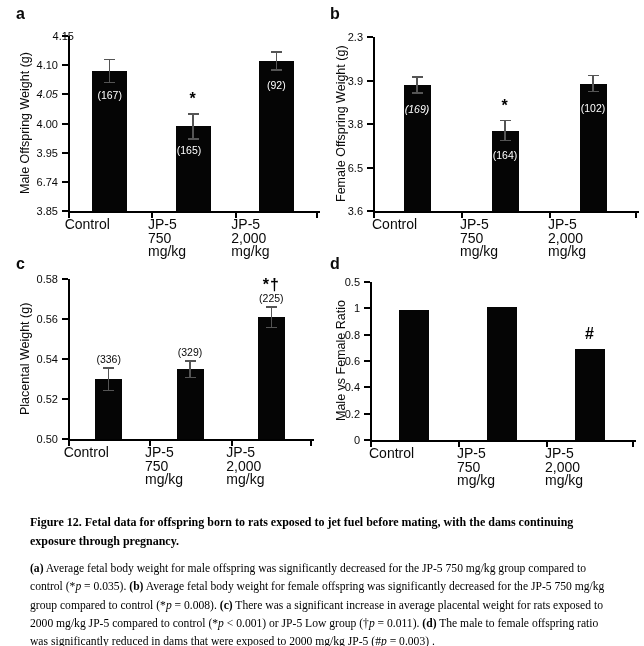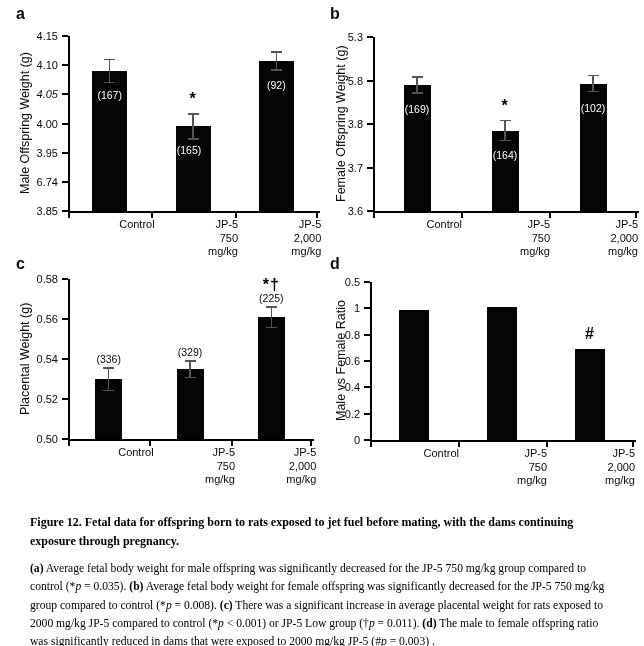--- a/index.html
+++ b/index.html
@@ -7,21 +7,21 @@
         font-family:"Liberation Sans",sans-serif;color:#111;}
   .charts{position:absolute;left:0;top:0;width:644px;height:505px;}
   .panel{position:absolute;width:322px;height:255px;}
   .panel > div{position:absolute;}
   .letter{font-weight:bold;font-size:16px;color:#0a0a0a;}
   .ylab{writing-mode:vertical-rl;transform:rotate(180deg);text-align:center;
         font-size:12.5px;line-height:16px;width:16px;color:#0a0a0a;white-space:nowrap;}
   .plot{border-left:2px solid #000;border-bottom:2px solid #000;}
   .ytickmark,.xtickmark{background:#000;}
   .yticklabel{font-size:11px;line-height:14px;height:14px;text-align:right;color:#0a0a0a;}
-  .xlabel{font-size:11px;line-height:13.5px;text-align:right;color:#0a0a0a;}
+  .xlabel{font-size:14px;line-height:13.5px;text-align:left;color:#0a0a0a;}
   .bar{background:#050505;}
   .errstem,.errcap{background:#555555;}
   .nlabel-in{color:#ffffff;font-size:10.5px;text-align:center;}
   .nlabel-out{color:#0a0a0a;font-size:10.5px;text-align:center;}
   .sig{font-size:16px;line-height:16px;font-weight:bold;text-align:center;color:#000;letter-spacing:1px;}
   .caption{position:absolute;left:30px;right:26px;top:513px;font-family:Liberation Serif, serif;color:#000;}
   .cap-title{font-weight:bold;font-size:12px;line-height:19px;margin:0 0 9px 0;}
   .cap-body{font-size:11.6px;line-height:18.3px;margin:0;}
   .cap-body .b{font-weight:bold;}
   .cap-body .i{font-style:italic;}
@@ -29,21 +29,21 @@
 </head>
 <body>
 
 <div class="page">
   <div id="charts" class="charts">
       <div class="panel" style="left: 0px; top: 0px;">
         <div class="letter" style="left: 16px; top: 5px;">a</div>
         <div class="ylab" style="left: 17px; top: 22px; height: 203px;">Male Offspring Weight (g)</div>
         <div class="plot" style="left: 68px; top: 36px; width: 250px; height: 175px;"></div>
         <div class="ytickmark" style="left: 62px; top: 35px; width: 6px; height: 2px;"></div>
-        <div class="yticklabel" style="left: 0px; top: 29px; width: 58px;">4.15</div>
+        <div class="yticklabel" style="left: 16px; top: 29px; width: 58px;">4.15</div>
         <div class="ytickmark" style="left: 62px; top: 64.1667px; width: 6px; height: 2px;"></div>
         <div class="yticklabel" style="left: 0px; top: 58.1667px; width: 58px;">4.10</div>
         <div class="ytickmark" style="left: 62px; top: 93.3333px; width: 6px; height: 2px;"></div>
         <div class="yticklabel" style="left: 0px; top: 87.3333px; width: 58px; font-style: italic;">4.05</div>
         <div class="ytickmark" style="left: 62px; top: 122.5px; width: 6px; height: 2px;"></div>
         <div class="yticklabel" style="left: 0px; top: 116.5px; width: 58px;">4.00</div>
         <div class="ytickmark" style="left: 62px; top: 151.667px; width: 6px; height: 2px;"></div>
         <div class="yticklabel" style="left: 0px; top: 145.667px; width: 58px;">3.95</div>
         <div class="ytickmark" style="left: 62px; top: 180.833px; width: 6px; height: 2px;"></div>
         <div class="yticklabel" style="left: 0px; top: 174.833px; width: 58px;">6.74</div>
@@ -81,38 +81,38 @@
           <div>JP-5</div>
           <div>2,000</div>
           <div>mg/kg</div>
         </div>
       </div>
       <div class="panel" style="left: 322px; top: 0px;">
         <div class="letter" style="left: 8px; top: 5px;">b</div>
         <div class="ylab" style="left: 11px; top: 23px; height: 202px;">Female Offspring Weight (g)</div>
         <div class="plot" style="left: 51px; top: 37px; width: 264px; height: 174px;"></div>
         <div class="ytickmark" style="left: 45px; top: 36px; width: 6px; height: 2px;"></div>
-        <div class="yticklabel" style="left: 0px; top: 30px; width: 41px;">5.3</div>
+        <div class="yticklabel" style="left: 0px; top: 30px; width: 41px;">2.3</div>
         <div class="ytickmark" style="left: 45px; top: 79.5px; width: 6px; height: 2px;"></div>
-        <div class="yticklabel" style="left: 0px; top: 73.5px; width: 41px;">5.8</div>
+        <div class="yticklabel" style="left: 0px; top: 73.5px; width: 41px;">3.9</div>
         <div class="ytickmark" style="left: 45px; top: 123px; width: 6px; height: 2px;"></div>
         <div class="yticklabel" style="left: 0px; top: 117px; width: 41px;">3.8</div>
         <div class="ytickmark" style="left: 45px; top: 166.5px; width: 6px; height: 2px;"></div>
-        <div class="yticklabel" style="left: 0px; top: 160.5px; width: 41px;">3.7</div>
+        <div class="yticklabel" style="left: 0px; top: 160.5px; width: 41px;">6.5</div>
         <div class="ytickmark" style="left: 45px; top: 210px; width: 6px; height: 2px;"></div>
         <div class="yticklabel" style="left: 0px; top: 204px; width: 41px;">3.6</div>
         <div class="xtickmark" style="left: 51px; top: 213px; width: 2px; height: 5px;"></div>
         <div class="xtickmark" style="left: 139px; top: 213px; width: 2px; height: 5px;"></div>
         <div class="xtickmark" style="left: 227px; top: 213px; width: 2px; height: 5px;"></div>
         <div class="xtickmark" style="left: 313px; top: 213px; width: 2px; height: 5px;"></div>
         <div class="bar" style="left: 81.5px; top: 84.85px; width: 27px; height: 126.15px;"></div>
         <div class="errstem" style="left: 94.25px; top: 77.02px; width: 1.5px; height: 15.66px;"></div>
         <div class="errcap" style="left: 89.5px; top: 76.02px; width: 11px; height: 1.5px;"></div>
         <div class="errcap" style="left: 89.5px; top: 92.18px; width: 11px; height: 1.5px;"></div>
-        <div class="nlabel-in" style="left: 65px; top: 102.85px; width: 60px;">(169)</div>
+        <div class="nlabel-in" style="left: 65px; top: 102.85px; width: 60px; font-style: italic;">(169)</div>
         <div class="xlabel" style="left: 50px; top: 218px; width: 90px;">
           <div>Control</div>
         </div>
         <div class="bar" style="left: 169.5px; top: 130.525px; width: 27px; height: 80.475px;"></div>
         <div class="errstem" style="left: 182.25px; top: 120.955px; width: 1.5px; height: 19.14px;"></div>
         <div class="errcap" style="left: 177.5px; top: 119.955px; width: 11px; height: 1.5px;"></div>
         <div class="errcap" style="left: 177.5px; top: 139.595px; width: 11px; height: 1.5px;"></div>
         <div class="nlabel-in" style="left: 153px; top: 148.525px; width: 60px;">(164)</div>
         <div class="sig" style="left: 153px; top: 97.955px; width: 60px;">*</div>
         <div class="xlabel" style="left: 138px; top: 218px; width: 90px;">

